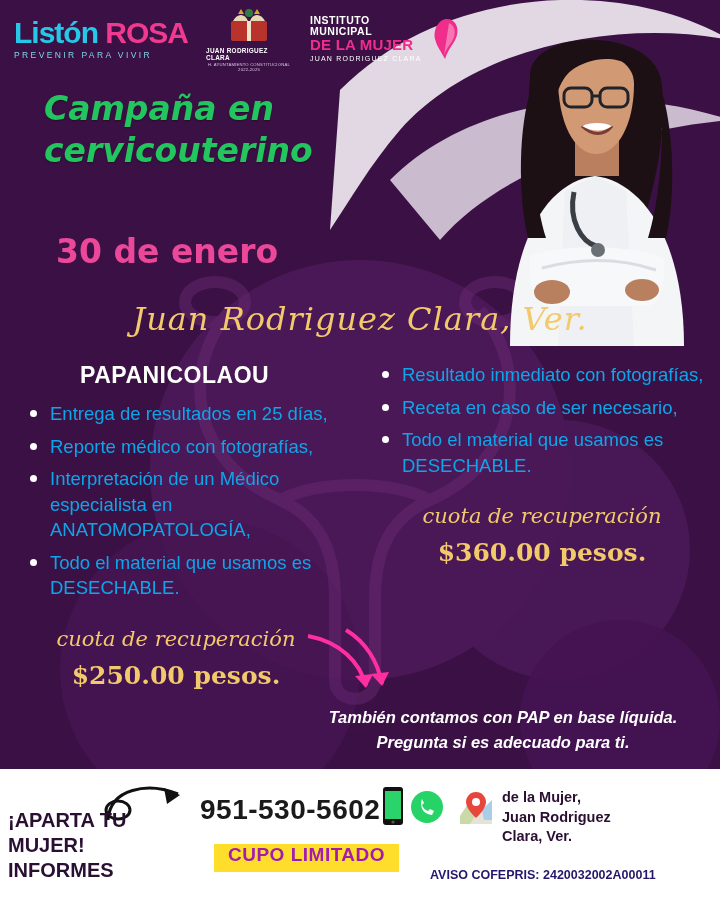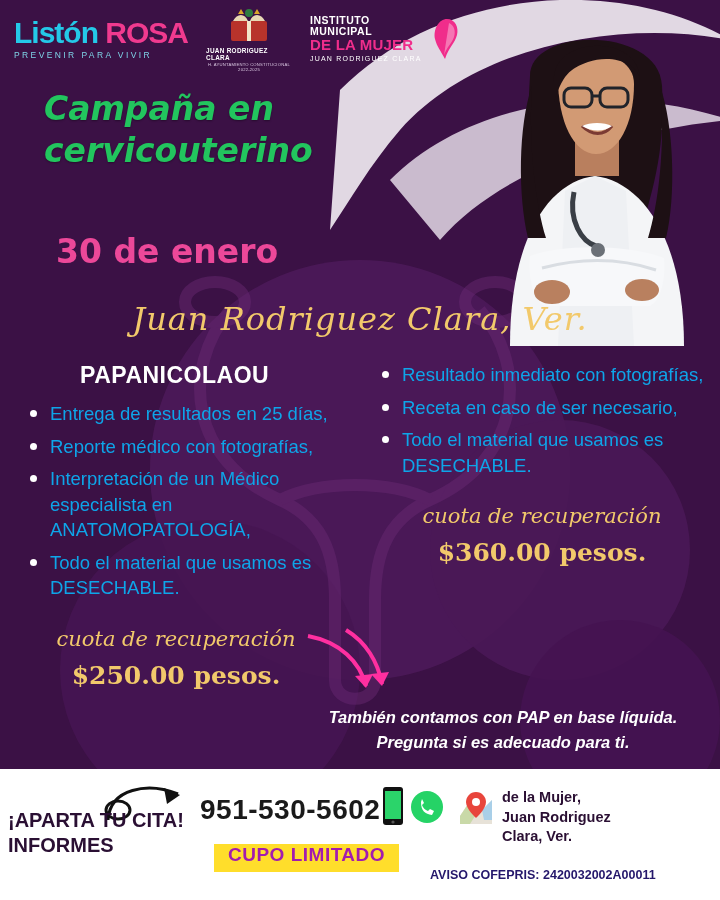--- a/index.html
+++ b/index.html
@@ -342,21 +342,21 @@
   <div class="top-white-line"></div>
   <div class="bottom">
 
     <svg class="arrow-curl" viewBox="0 0 92 46">
       <path d="M4 40 C6 8 44 2 74 14" stroke="#111" stroke-width="3" fill="none"></path>
       <ellipse cx="14" cy="30" rx="12" ry="9" stroke="#111" stroke-width="3" fill="none"></ellipse>
       <path d="M76 15 l-16 -7 l3 16 z" fill="#111"></path>
     </svg>
 
     <div class="cita">
-      <div>¡APARTA TU CITA!</div>
+      <div>¡APARTA TU MUJER!</div>
       <div>INFORMES</div>
     </div>
 
     <div class="phone">951-530-5602</div>
 
     <svg class="phone-icon" viewBox="0 0 22 40">
       <rect x="1" y="1" width="20" height="38" rx="3" fill="#111"></rect>
       <rect x="3" y="5" width="16" height="28" fill="#2bd46a"></rect>
       <circle cx="11" cy="36" r="1.6" fill="#555"></circle>
     </svg>

